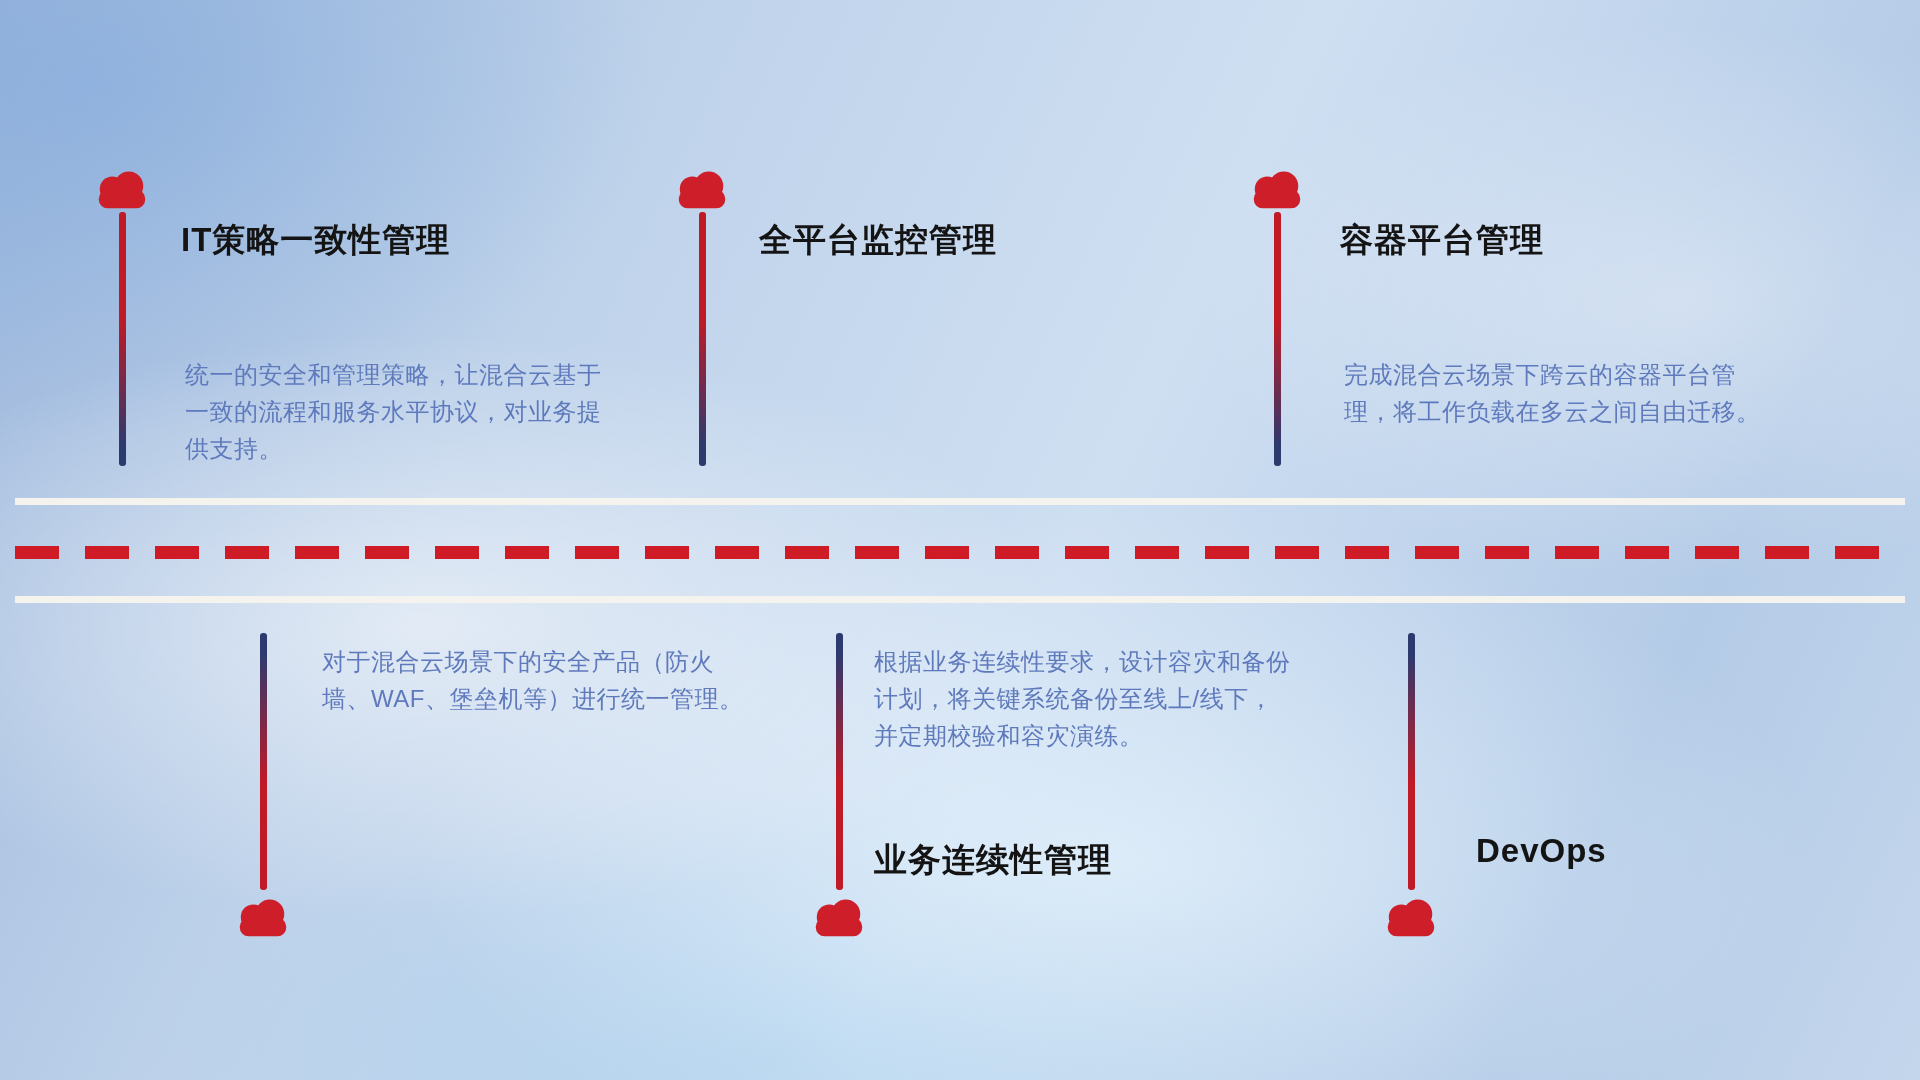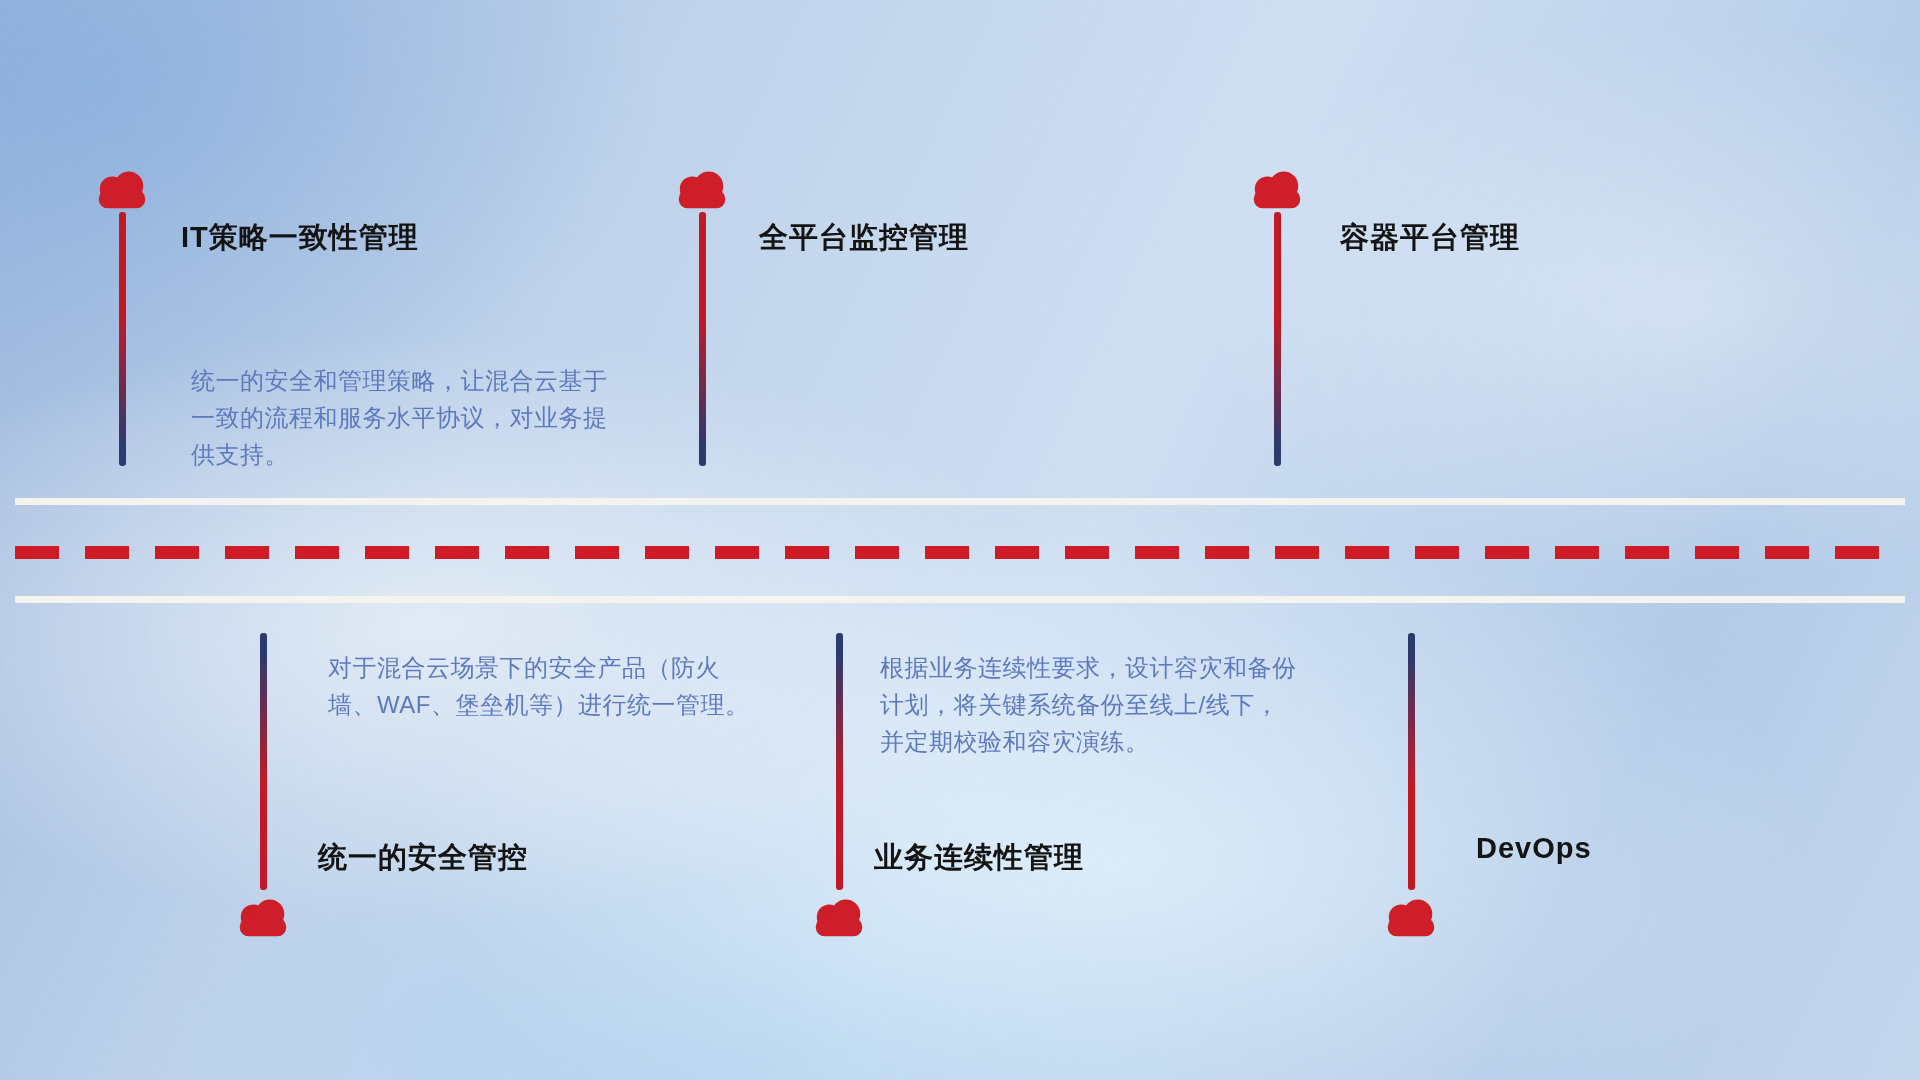--- a/index.html
+++ b/index.html
@@ -14,22 +14,22 @@
       radial-gradient(900px 380px at 40% 98%, rgba(150,200,235,.45), rgba(150,200,235,0) 70%),
       linear-gradient(115deg,#9db7dc 0%,#bed2ea 28%,#cfdff2 55%,#b4cbe7 82%,#c4d6ec 100%);
   }
   .road-line{position:absolute;left:15px;width:1890px;height:7px;background:var(--road_white,#f5f3ee);}
   .road-dashes{position:absolute;left:15px;width:1890px;height:13px;top:546px;
     background:repeating-linear-gradient(to right,var(--dash,#ce1b26) 0,var(--dash,#ce1b26) 44px,transparent 44px,transparent 70px);}
   .vline{position:absolute;width:7px;border-radius:3px;}
   .vline.down{background:linear-gradient(to bottom,var(--line_red,#c01a26) 0%,var(--line_red,#c01a26) 42%,var(--line_navy,#2d3a6e) 92%);}
   .vline.up{background:linear-gradient(to top,var(--line_red,#c01a26) 0%,var(--line_red,#c01a26) 42%,var(--line_navy,#2d3a6e) 92%);}
   .cloud{position:absolute;width:58px;height:42px;fill:var(--cloud,#ce1e2a);}
-  .title{position:absolute;margin:0;font-size:29px;font-weight:700;color:var(--title,#141414);letter-spacing:1px;white-space:nowrap;}
-  .desc{position:absolute;margin:10px;font-size:24px;line-height:37px;color:var(--desc,#5f7abc);letter-spacing:.5px;}
+  .title{position:absolute;margin:0;font-size:33px;font-weight:700;color:var(--title,#141414);letter-spacing:1px;white-space:nowrap;}
+  .desc{position:absolute;margin:4px;font-size:24px;line-height:37px;color:var(--desc,#5f7abc);letter-spacing:.5px;}
 </style>
 </head>
 <body>
 
 <div class="canvas">
 
   <div class="road-line" style="top:498px"></div>
   <div class="road-dashes"></div>
   <div class="road-line" style="top:596px"></div>
 
@@ -50,29 +50,29 @@
   <div class="vline down" style="left:699px;top:212px;height:254px"></div>
   <h2 class="title" style="left:759px;top:218px">全平台监控管理</h2>
 
   <svg class="cloud" style="left:1248px;top:168px" viewBox="0 0 60 42">
       <circle cx="20" cy="21" r="13"></circle>
       <circle cx="37" cy="18" r="15"></circle>
       <rect x="6" y="22" width="48" height="19" rx="9"></rect>
     </svg>
   <div class="vline down" style="left:1274px;top:212px;height:254px"></div>
   <h2 class="title" style="left:1340px;top:218px">容器平台管理</h2>
+  <p class="desc" style="left:1340px;top:352px;width:422px">完成混合云场景下跨云的容器平台管理，将工作负载在多云之间自由迁移。</p>
 
   <div class="vline up" style="left:260px;top:633px;height:257px"></div>
   <svg class="cloud" style="left:234px;top:896px" viewBox="0 0 60 42">
       <circle cx="20" cy="21" r="13"></circle>
       <circle cx="37" cy="18" r="15"></circle>
       <rect x="6" y="22" width="48" height="19" rx="9"></rect>
     </svg>
   <p class="desc" style="left:318px;top:639px;width:422px">对于混合云场景下的安全产品（防火墙、WAF、堡垒机等）进行统一管理。</p>
-  <h2 class="title" style="left:318px;top:838px">统一的安全管控</h2>
 
   <div class="vline up" style="left:836px;top:633px;height:257px"></div>
   <svg class="cloud" style="left:810px;top:896px" viewBox="0 0 60 42">
       <circle cx="20" cy="21" r="13"></circle>
       <circle cx="37" cy="18" r="15"></circle>
       <rect x="6" y="22" width="48" height="19" rx="9"></rect>
     </svg>
   <p class="desc" style="left:870px;top:639px;width:418px">根据业务连续性要求，设计容灾和备份计划，将关键系统备份至线上/线下，并定期校验和容灾演练。</p>
   <h2 class="title" style="left:874px;top:838px">业务连续性管理</h2>
 

